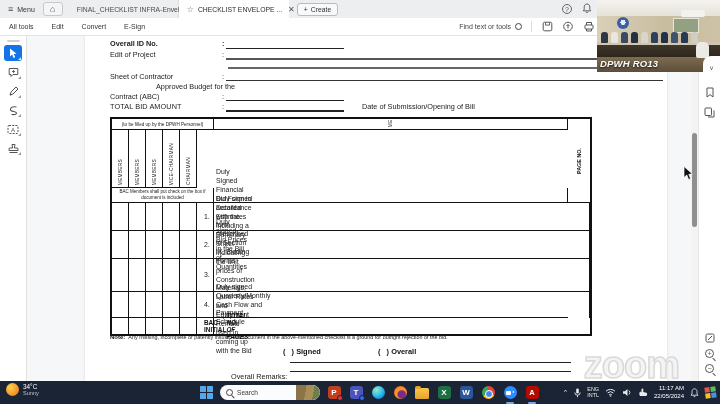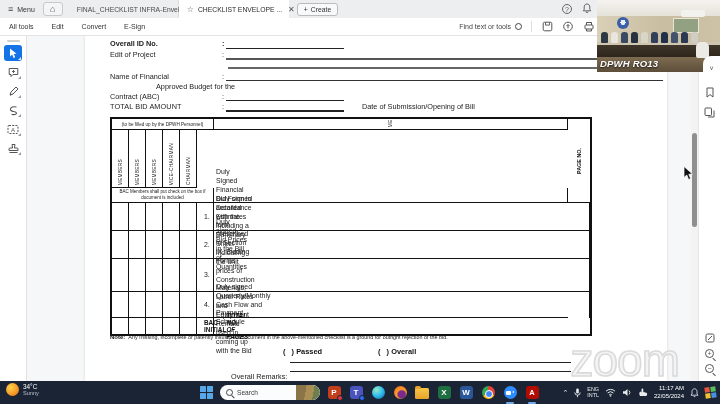--- a/index.html
+++ b/index.html
@@ -65,21 +65,21 @@
   .footer-cell { display:flex; align-items:center; justify-content:space-between; padding:0 7px; font-size:6.4px; font-weight:bold; color:#111; }
   .footer-cell .tot { font-style:italic; }
 
   .note-line { position:absolute; left:25px; top:298px; font-size:5.4px; color:#222; white-space:nowrap; }
   .note-line b { font-size:6px; margin-right:3px; }
   .pf { position:absolute; top:311px; font-weight:bold; font-size:7.4px; color:#111; white-space:pre; }
   .ansline { position:absolute; left:205px; width:281px; border-top:1.5px solid #222; }
   .remarks { position:absolute; left:146px; top:336px; font-size:7.3px; color:#222; }
 
   
-  .watermark { position:absolute; right:12px; bottom:-6px; font-size:46px; font-weight:normal; letter-spacing:-1px;
+  .watermark { position:absolute; right:12px; bottom:-6px; font-size:38px; font-weight:bold; letter-spacing:-1px;
       color:#f4f4f4; -webkit-text-stroke:1.6px #dadada; z-index:2; }
 
   
   .scrollbar { position:absolute; left:691px; top:36px; width:7px; height:345px; background:#f3f3f3; z-index:4; }
   .scroll-thumb { position:absolute; left:1px; top:97px; width:5px; height:94px; background:#8f8f8f; border-radius:3px; }
   .rightrail { position:absolute; left:698px; top:36px; width:22px; height:345px; background:#fff; border-left:1px solid #e6e6e6; z-index:4; }
   .rr-ic { width:12px; height:12px; margin:6px auto 8px; display:flex; align-items:center; justify-content:center; color:#555; }
   .rr-bottom { position:absolute; bottom:8px; left:0; width:100%; display:flex; flex-direction:column; gap:6px; align-items:center; }
   .mag { width:9px; height:9px; border:1.2px solid #555; border-radius:50%; position:relative; font-size:7px; color:#555; display:flex; align-items:center; justify-content:center; line-height:0; }
   .mag::after { content:""; position:absolute; right:-3px; bottom:-3px; width:4px; height:1.4px; background:#555; transform:rotate(45deg); }
@@ -250,21 +250,21 @@
 
       <span class="flabel" style="left:25px; top:3px; font-weight:bold;">Overall ID No.</span>
       <span class="fcolon" style="left:137px; top:3px; font-weight:bold;">:</span>
       <div class="fline" style="left:141px; top:12px; width:118px; border-top-width:1.8px;"></div>
 
       <span class="flabel" style="left:25px; top:13.5px;">Edit of Project</span>
       <span class="fcolon" style="left:137px; top:13.5px;">:</span>
       <div class="fline" style="left:141px; top:22px; width:437px; border-top:2px solid #555;"></div>
       <div class="fline" style="left:143px; top:30.5px; width:435px; border-top:2.4px solid #666;"></div>
 
-      <span class="flabel" style="left:25px; top:36px;">Name of Financial</span>
+      <span class="flabel" style="left:25px; top:36px;">Sheet of Contractor</span>
       <span class="fcolon" style="left:137px; top:36px;">:</span>
       <div class="fline" style="left:141px; top:44px; width:437px; border-top:1.4px solid #333;"></div>
 
       <span class="flabel" style="left:25px; top:46px;margin-left:46px;">Approved Budget for the</span>
       <span class="flabel" style="left:25px; top:56px;">Contract (ABC)</span>
       <span class="fcolon" style="left:137px; top:56px;">:</span>
       <div class="fline" style="left:141px; top:64px; width:118px; border-top-width:1.8px;"></div>
 
       <span class="flabel caps" style="left:25px; top:66px;">TOTAL BID AMOUNT</span>
       <span class="fcolon" style="left:137px; top:66px;">:</span>
@@ -355,21 +355,21 @@
         <div class="tc footer-cell lastrow">
           <span>BAC INITIAL</span>
           <span class="tot">TOTAL NO. OF PAGES</span>
         </div>
         <div class="tc lastcol lastrow"></div>
       </div>
 
       <div class="note-line">
         <b>Note:</b><span>Any missing, incomplete or patently insufficient document in the above-mentioned checklist is a ground for outright rejection of the bid.</span>
       </div>
-      <span class="pf" style="left:198px;">(   ) Passed</span>
+      <span class="pf" style="left:198px;">(   ) Signed</span>
       <span class="pf" style="left:293px;">(   ) Overall</span>
       <div class="ansline" style="top:326px;"></div>
       <div class="ansline" style="top:334.5px;"></div>
       <span class="remarks">Overall Remarks:</span>
     </div>
 
     <div class="watermark">zoom</div>
   </div>
 
   <div class="scrollbar">

